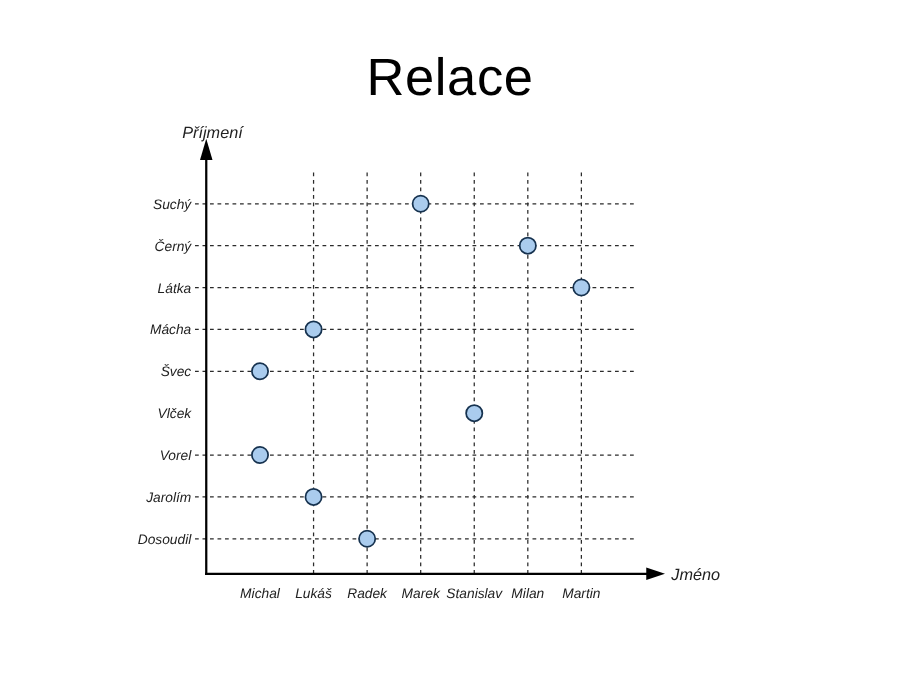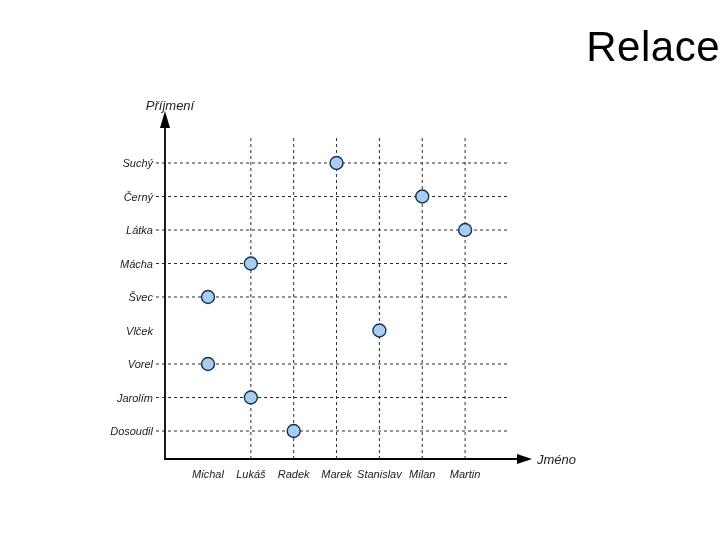--- a/index.html
+++ b/index.html
@@ -5,23 +5,23 @@
   html,body{margin:0;padding:0;background:#ffffff;}
   .slide{
     position:relative;
     width:720px;height:540px;
     background:#ffffff;
     overflow:hidden;
     font-family:"Liberation Sans",sans-serif;
   }
   .slide-title{
     position:absolute;
-    top:24px;left:0;
+    top:39px;left:0;
     width:100%;
-    text-align:right;
+    text-align:center;
     font-size:42px;
     line-height:1.1;
     color:#000000;
     letter-spacing:0.5px;
   }
   .chart-svg{position:absolute;top:0;left:0;}
   .grid{stroke:#2b2b2b;stroke-width:1;stroke-dasharray:3 3;fill:none;}
   .axis{stroke:#000000;stroke-width:1.8;fill:none;}
   .arrow{fill:#000000;stroke:none;}
   .tick{font:italic 11px "Liberation Sans",sans-serif;fill:#222222;}

